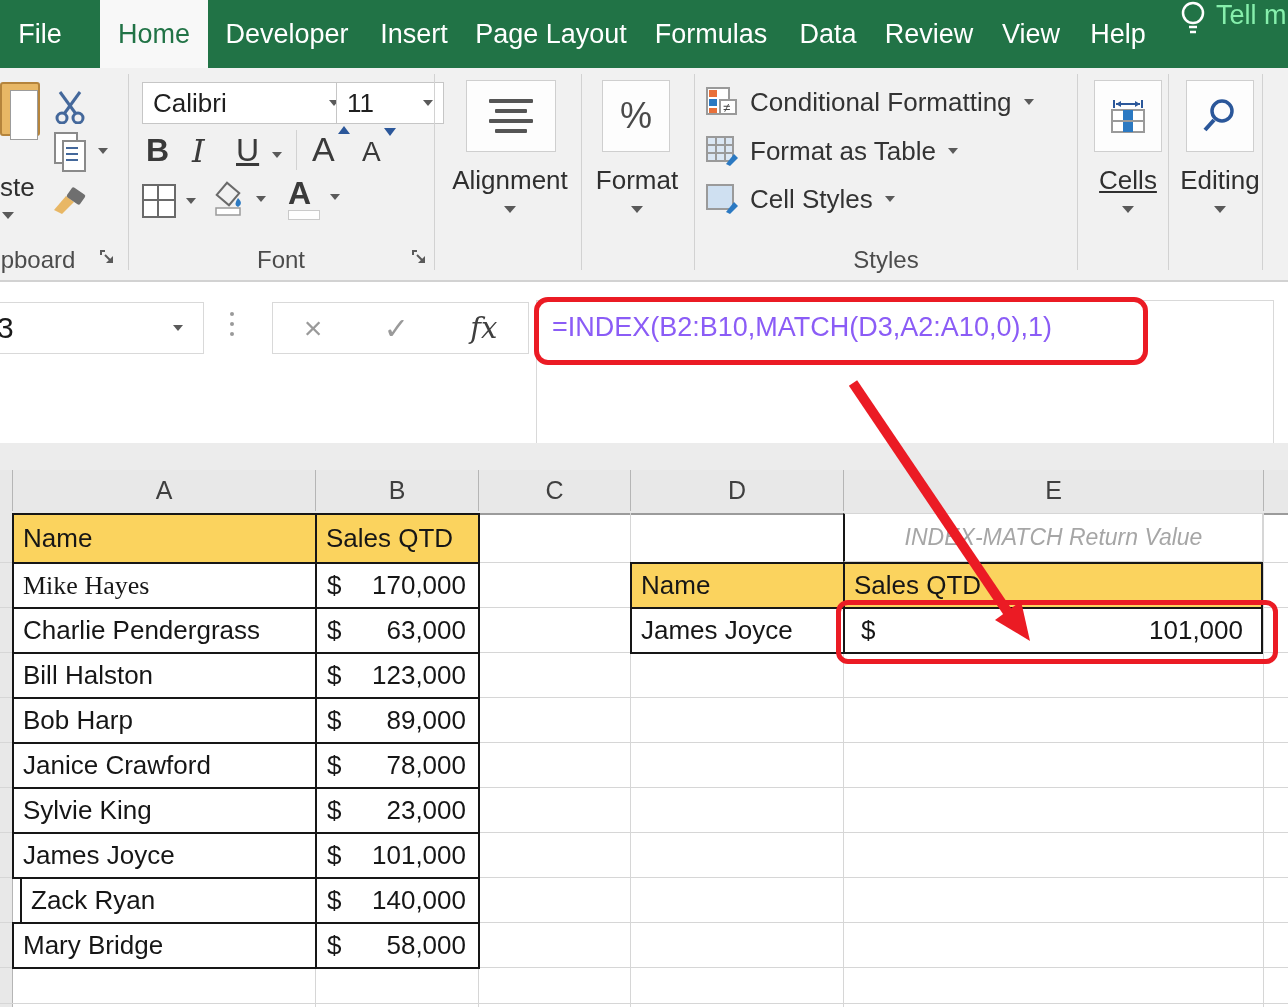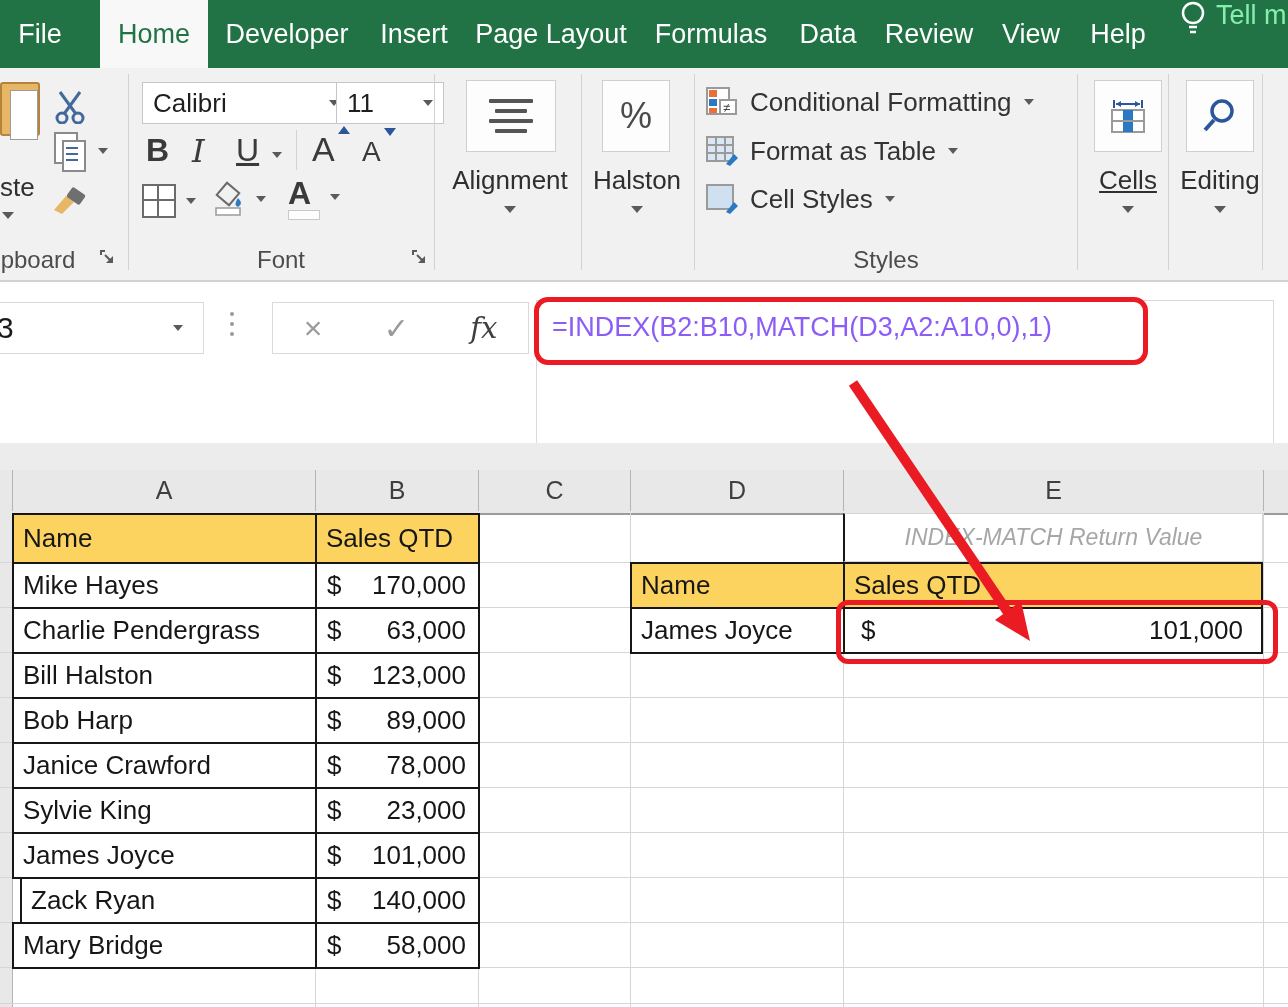--- a/index.html
+++ b/index.html
@@ -198,21 +198,21 @@
     </div>
     <div class="collapsed-label" style="left:437px;width:146px;">Alignment</div>
     <div class="collapsed-caret" style="left:437px;width:146px;">
         <span class="caret"></span>
       </div>
     <div class="vsep" style="left:581px;"></div>
 
     <div class="bigbtn" style="left:602px;top:12px;width:66px;height:70px;">
       <span style="font-size:36px;color:#4a4a4a;">%</span>
     </div>
-    <div class="collapsed-label" style="left:581px;width:112px;">Halston</div>
+    <div class="collapsed-label" style="left:581px;width:112px;">Format</div>
     <div class="collapsed-caret" style="left:581px;width:112px;">
         <span class="caret"></span>
       </div>
     <div class="vsep" style="left:694px;"></div>
 
     <div class="styleitem" style="left:706px;top:16px;">
       <svg width="32" height="30" viewBox="0 0 32 30">
         <rect x="1" y="1" width="22" height="26" fill="#fff" stroke="#9a9a9a" stroke-width="2"></rect>
         <rect x="3" y="3" width="8" height="7" fill="#e8703a"></rect>
         <rect x="3" y="12" width="8" height="7" fill="#2b79c2"></rect>
@@ -320,21 +320,21 @@
   <div class="gridh" style="left:0;top:787px;width:1288px;"></div>
   <div class="gridh" style="left:0;top:832px;width:1288px;"></div>
   <div class="gridh" style="left:0;top:877px;width:1288px;"></div>
   <div class="gridh" style="left:0;top:922px;width:1288px;"></div>
   <div class="gridh" style="left:0;top:967px;width:1288px;"></div>
   <div class="gridh" style="left:0;top:1003px;width:1288px;"></div>
 
   <div class="cell blk yellow namepad" style="left:12px;top:513px;width:305px;height:51px;">Name</div>
   <div class="cell blk yellow namepad" style="left:315px;top:513px;width:165px;height:51px;">Sales QTD</div>
 
-  <div class="cell blk namepad" style="left:12px;top:562px;width:305px;height:47px;">Mike Hayes</div>
+  <div class="cell blk namepad" style="left:12px;top:562px;width:305px;height:47px;font-family:Liberation Serif, serif;">Mike Hayes</div>
   <div class="cell blk money" style="left:315px;top:562px;width:165px;height:47px;">
       <span>$</span>
       <span>170,000</span>
     </div>
   <div class="cell blk namepad" style="left:12px;top:607px;width:305px;height:47px;">Charlie Pendergrass</div>
   <div class="cell blk money" style="left:315px;top:607px;width:165px;height:47px;">
       <span>$</span>
       <span>63,000</span>
     </div>
   <div class="cell blk namepad" style="left:12px;top:652px;width:305px;height:47px;">Bill Halston</div>

